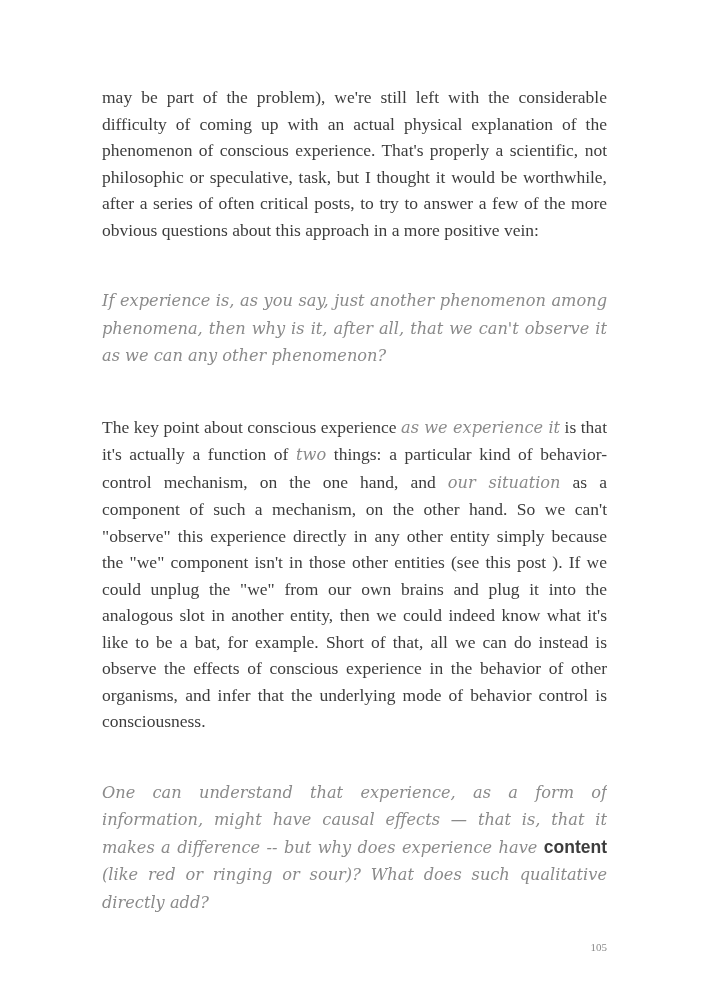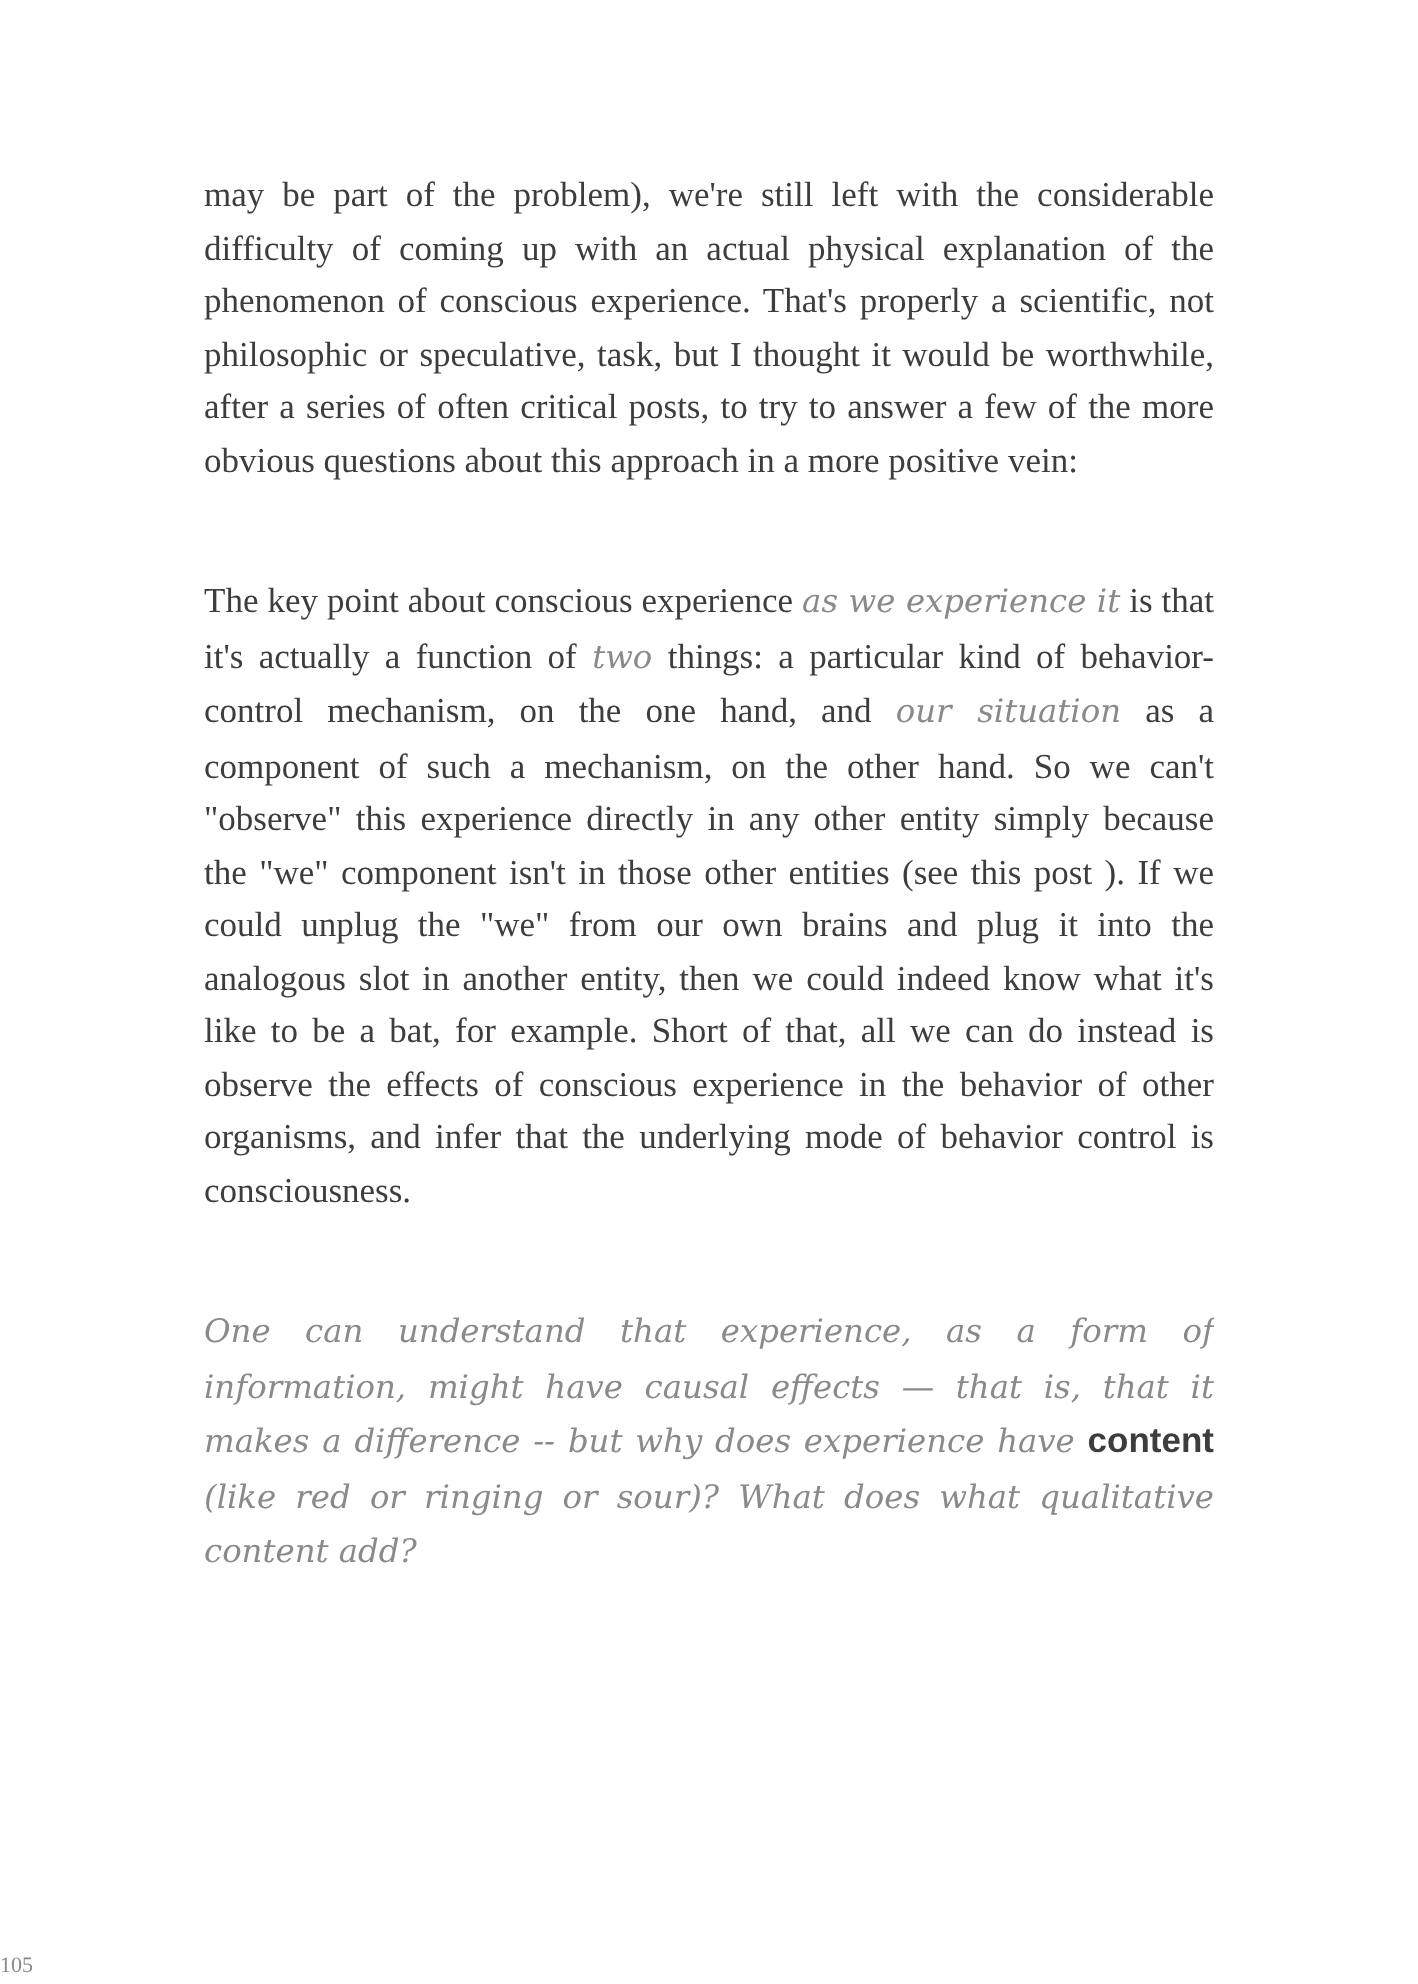--- a/index.html
+++ b/index.html
@@ -39,32 +39,33 @@
   }
   .run-emphasis {
     font-style: normal;
     font-weight: 700;
     color: #3d3d3d;
     font-family: Liberation Sans, sans-serif;
   }
   .footer {
     position: absolute;
     left: 0;
-    top: 976px;
+    top: 940px;
     width: 100%;
-    text-align: left;
+    text-align: right;
     font-family: "Liberation Serif", "DejaVu Serif", serif;
     font-size: 11px;
     line-height: 14px;
     color: #8a8a8a;
   }
 </style>
 </head>
 <body>
 
 <div class="page">
   <div class="text-column" id="text-column">
       <p class="para"><span class="run-normal">may be part of the problem), we're still left with the considerable difficulty of coming up with an actual physical explanation of the phenomenon of conscious experience. That's properly a scientific, not philosophic or speculative, task, but I thought it would be worthwhile, after a series of often critical posts, to try to answer a few of the more obvious questions about this approach in a more positive vein:</span></p>
+      <p class="para"><span class="run-italic">If experience is, as you say, just another phenomenon among phenomena, then why is it, after all, that we can't observe it as we can any other phenomenon?</span></p>
       <p class="para"><span class="run-normal">The key point about conscious experience </span><span class="run-italic">as we experience it</span><span class="run-normal"> is that it's actually a function of </span><span class="run-italic">two</span><span class="run-normal"> things: a particular kind of behavior-control mechanism, on the one hand, and </span><span class="run-italic">our situation</span><span class="run-normal"> as a component of such a mechanism, on the other hand. So we can't "observe" this experience directly in any other entity simply because the "we" component isn't in those other entities (see this post ). If we could unplug the "we" from our own brains and plug it into the analogous slot in another entity, then we could indeed know what it's like to be a bat, for example. Short of that, all we can do instead is observe the effects of conscious experience in the behavior of other organisms, and infer that the underlying mode of behavior control is consciousness.</span></p>
-      <p class="para"><span class="run-italic">One can understand that experience, as a form of information, might have causal effects — that is, that it makes a difference -- but why does experience have </span><span class="run-emphasis">content</span><span class="run-italic"> (like red or ringing or sour)? What does what qualitative content add?</span></p>
+      <p class="para"><span class="run-italic">One can understand that experience, as a form of information, might have causal effects — that is, that it makes a difference -- but why does experience have </span><span class="run-emphasis">content</span><span class="run-italic"> (like red or ringing or sour)? What does such qualitative directly add?</span></p>
     </div>
   <div class="footer">105</div>
 </div>
 
 </body></html>

